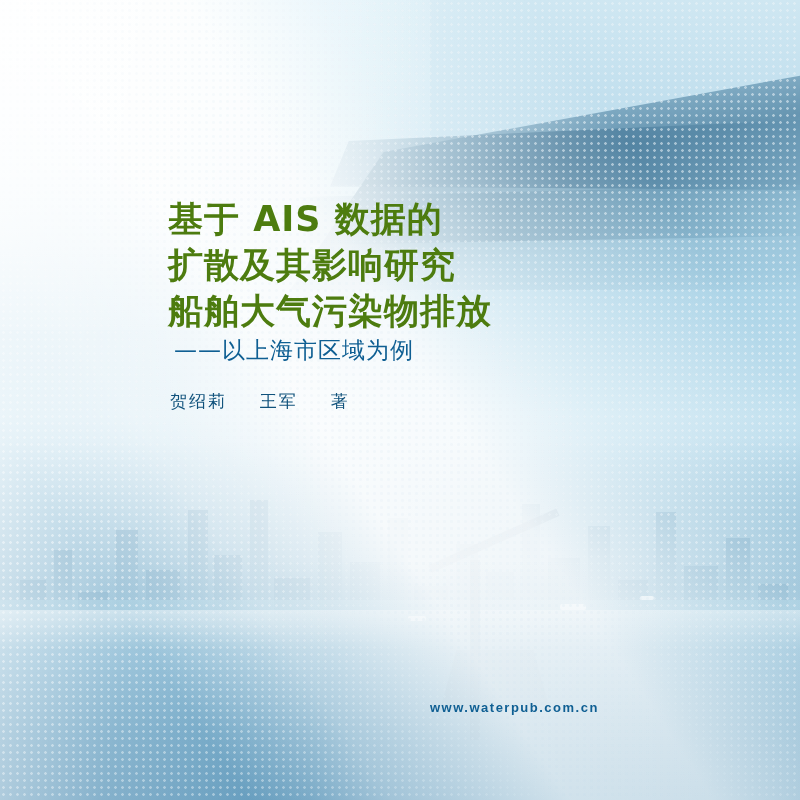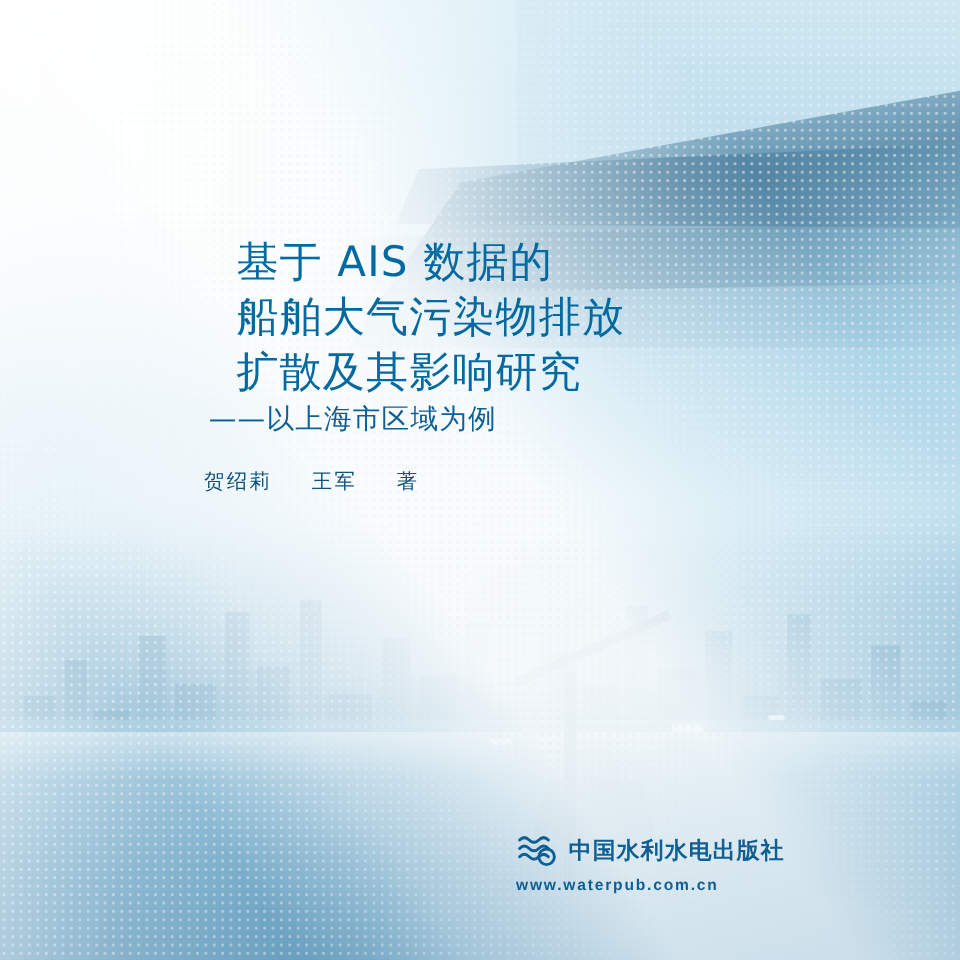--- a/index.html
+++ b/index.html
@@ -154,27 +154,26 @@
     inset: 0;
   }
   .title-block {
     position: absolute;
     left: 168px;
     top: 196px;
     width: 520px;
   }
   .title-line {
     font-family: "DejaVu Sans", "Liberation Sans", sans-serif;
-    font-weight: normal;
+    font-weight: bold;
     font-size: 35px;
     line-height: 46px;
-    color: #0369a1;
+    color: #4d7c0f;
     letter-spacing: 1px;
     white-space: nowrap;
-    margin-left: 29px;
   }
   .subtitle {
     margin-left: 6px;
     font-family: "DejaVu Sans", "Liberation Sans", sans-serif;
     font-weight: normal;
     font-size: 23px;
     line-height: 32px;
     color: #0f5f93;
     letter-spacing: 1px;
     white-space: nowrap;
@@ -277,40 +276,31 @@
 
   <div class="bg-diagonal"></div>
   <div class="bg-dots2"></div>
   <div class="bg-dots"></div>
   <div class="bg-vignette"></div>
 
   <div class="content">
 
     <div class="title-block">
       <div class="title-line">基于 AIS 数据的</div>
+      <div class="title-line">扩散及其影响研究</div>
       <div class="title-line">船舶大气污染物排放</div>
-      <div class="title-line">扩散及其影响研究</div>
       <div class="subtitle">——以上海市区域为例</div>
     </div>
 
     <div class="authors">
       <span>贺绍莉</span>
       <span class="sep"></span>
       <span>王军</span>
       <span class="sep"></span>
       <span>著</span>
     </div>
 
     <div class="publisher">
-      <div class="pub-row">
-        <svg class="pub-mark" viewBox="0 0 34 30">
-          <path d="M3 6 Q7 2 11 6 T19 6 T27 6" fill="none" stroke="#0f5f93" stroke-width="2.4" stroke-linecap="round"></path>
-          <path d="M3 13 Q7 9 11 13 T19 13 T27 13" fill="none" stroke="#0f5f93" stroke-width="2.4" stroke-linecap="round"></path>
-          <path d="M3 20 Q7 16 11 20 T19 20 T27 20" fill="none" stroke="#0f5f93" stroke-width="2.4" stroke-linecap="round"></path>
-          <circle cx="25.5" cy="20" r="6.5" fill="none" stroke="#0f5f93" stroke-width="2.4"></circle>
-        </svg>
-        <div class="pub-name">中国水利水电出版社</div>
-      </div>
       <div class="pub-url">www.waterpub.com.cn</div>
     </div>
 
   </div>
 </div>
 
 </body></html>

